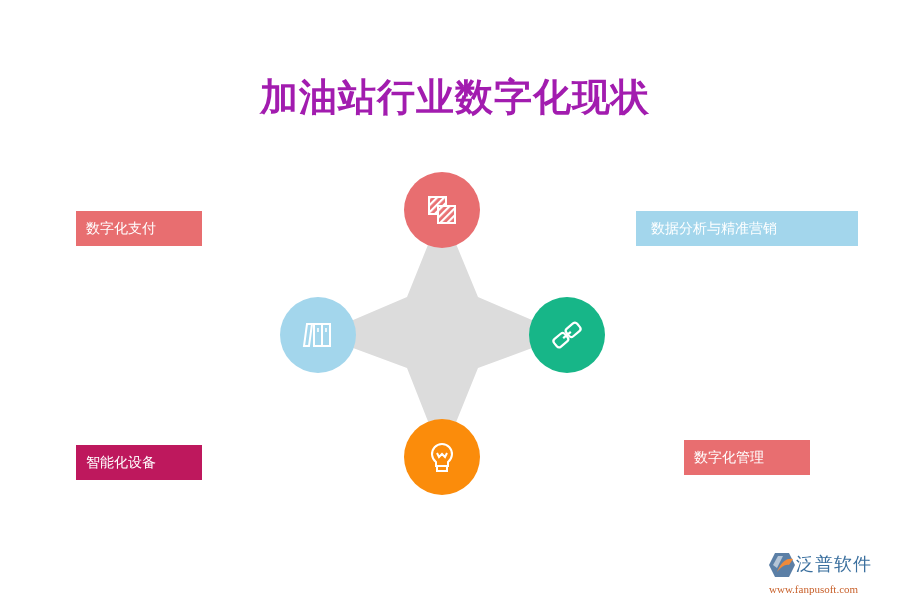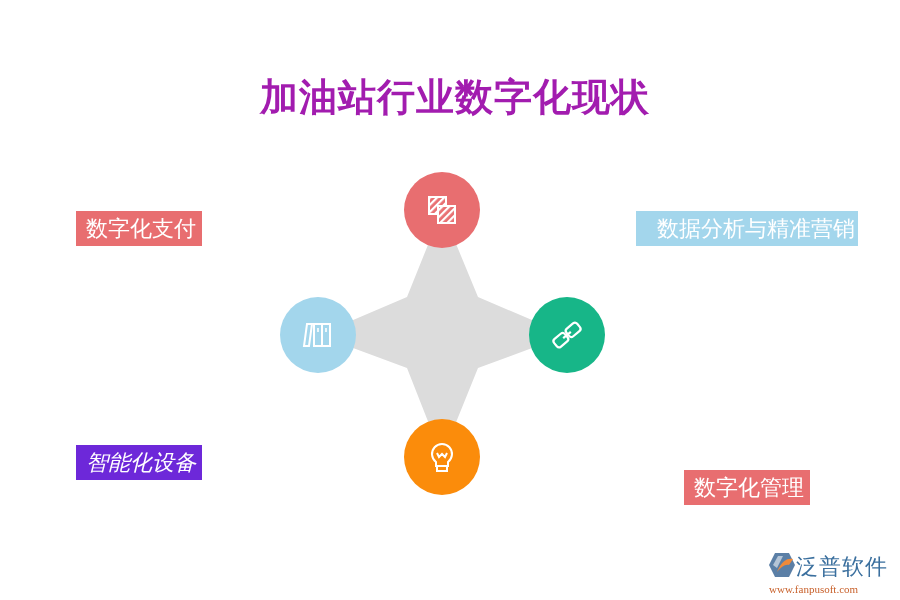--- a/index.html
+++ b/index.html
@@ -14,25 +14,25 @@
       padding-left: 10px; box-sizing: border-box;
     }
     .star { position: absolute; left: 0; top: 0; width: 900px; height: 600px; }
     .node {
       position: absolute; width: 76px; height: 76px; border-radius: 50%;
       display: flex; align-items: center; justify-content: center;
     }
     .node svg { width: 40px; height: 40px; }
     .label {
       position: absolute; height: 35px; line-height: 35px;
-      color: #ffffff; font-size: 22px; box-sizing: border-box; white-space: nowrap;
+      color: #ffffff; font-size: 14px; box-sizing: border-box; white-space: nowrap;
     }
     .logo { position: absolute; left: 766px; top: 552px; width: 130px; height: 44px; }
     .logo-cn {
-      position: absolute; left: 30px; top: 0px; font-size: 22px; color: #3a6f9e;
+      position: absolute; left: 30px; top: 0px; font-size: 18px; color: #3a6f9e;
       font-family: Liberation Sans, sans-serif; letter-spacing: 1px;
     }
     .logo-url {
       position: absolute; left: 3px; top: 31px; font-size: 11px; color: #c8602a;
       font-family: "Liberation Serif", "DejaVu Serif", serif;
     }
   </style>
 </head>
 <body>
 
@@ -82,25 +82,25 @@
     <g fill="none" stroke="#ffffff" stroke-width="2">
       <path d="M14,25 A10,10 0 1 1 26,25 L26,29 L14,29 Z"></path>
       <rect x="15" y="29" width="10" height="5"></rect>
       <polyline points="15,16 17,20 20,17 23,20 25,16"></polyline>
     </g>
   </svg>
 </div>
 
 <div class="label" style="left:76px; top:211px; width:126px; background:#E86E70; padding-left:10px;">数字化支付</div>
 
-<div class="label" style="left:636px; top:211px; width:222px; background:#A3D6EC; padding-left:21px;">数据分析与精准营销</div>
+<div class="label" style="left:636px; top:211px; width:222px; background:#A3D6EC; padding-left:15px;">数据分析与精准营销</div>
 
-<div class="label" style="left:76px; top:445px; width:126px; background:#6d28d9; padding-left:10px;font-style:italic;">智能化设备</div>
+<div class="label" style="left:76px; top:445px; width:126px; background:#be185d; padding-left:10px;">智能化设备</div>
 
-<div class="label" style="left:684px; top:470px; width:126px; background:#E86E70; padding-left:10px;">数字化管理</div>
+<div class="label" style="left:684px; top:440px; width:126px; background:#E86E70; padding-left:10px;">数字化管理</div>
 
 <div class="logo">
   <svg width="28" height="26" viewBox="0 0 28 26" style="position:absolute; left:2px; top:0px;">
     <polygon points="7,1 21,1 27,13 21,25 7,25 1,13" fill="#5b7fa6"></polygon>
     <path d="M9,20 C14,8 20,6 25,7 L21,13 C17,12 13,15 9,20 Z" fill="#f08a3a"></path>
     <path d="M5,13 L10,4 L15,4 L9,16 Z" fill="#ffffff" opacity="0.55"></path>
   </svg>
   <span class="logo-cn">泛普软件</span>
   <span class="logo-url">www.fanpusoft.com</span>
 </div>

